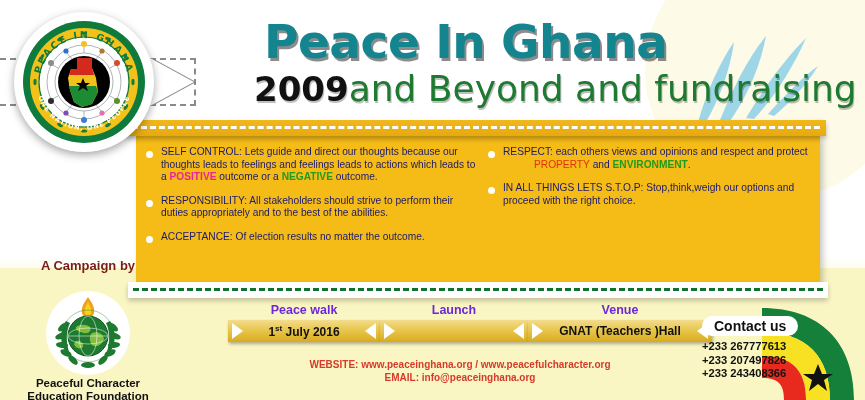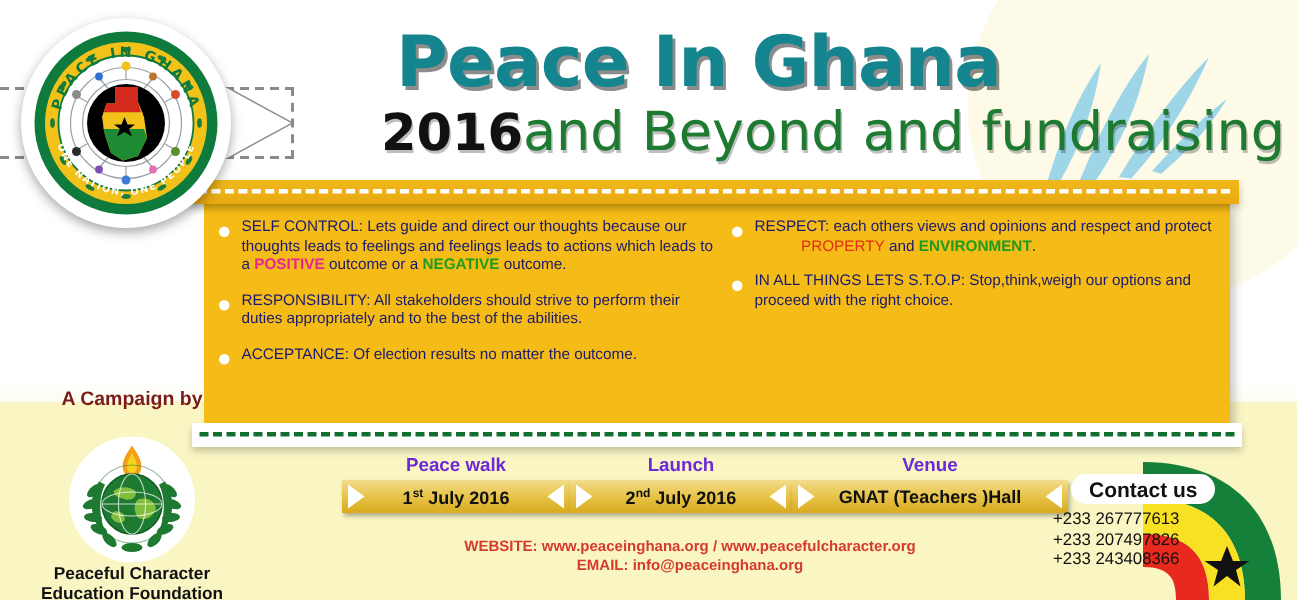--- a/index.html
+++ b/index.html
@@ -165,25 +165,25 @@
   .ev3{left:300px;width:184px;}
 
   
   .weblines{position:absolute;left:240px;top:358px;width:440px;text-align:center;z-index:5;}
   .webline{font-size:10px;font-weight:bold;color:#d63a2a;line-height:13px;}
 
   
   .contact{position:absolute;left:694px;top:308px;width:170px;height:92px;z-index:5;}
   .flag-swoosh{position:absolute;left:0;top:-10px;width:170px;height:102px;}
   .contact-pill{
-    position:absolute;left:20px;top:8px;padding:2px 12px;background:#ffffff;
+    position:absolute;left:8px;top:8px;padding:2px 12px;background:#ffffff;
     border-radius:12px;font-size:14px;font-weight:bold;color:#111111;
   }
   .contact-nums{position:absolute;left:8px;top:32px;}
-  .num{font-size:11.2px;font-weight:normal;color:#111111;line-height:13.5px;}
+  .num{font-size:11.2px;font-weight:bold;color:#111111;line-height:13.5px;}
 </style>
 </head>
 <body>
 
 <div id="banner">
 
   <div class="bg-top"></div>
   <div class="bg-bottom-soft"></div>
   <div class="bg-bottom"></div>
   <div class="bg-corner-glow"></div>
@@ -264,21 +264,21 @@
       <path d="M8,108 C18,74 30,48 44,28 C40,56 30,84 16,108 Z"></path>
       <path d="M30,106 C44,72 58,44 76,22 C70,54 56,84 40,107 Z"></path>
       <path d="M56,104 C74,74 94,46 116,24 C102,56 82,86 64,105 Z"></path>
       <path d="M78,100 C96,80 114,62 128,52 C116,72 98,90 84,102 Z"></path>
     </g>
   </svg>
 
   <div class="title-zone">
     <div class="title-main">Peace In Ghana</div>
     <div class="title-sub">
-      <span class="title-year">2016</span><span class="title-tail">and Beyond and fundraising</span>
+      <span class="title-year">2009</span><span class="title-tail">and Beyond and fundraising</span>
     </div>
   </div>
 
   <div class="panel-top-bar"></div>
 
   <div class="panel">
     <div class="col col-left" id="col-left">
         <div class="bullet-item">
           <div class="bullet-text"><span>SELF CONTROL: Lets guide and direct our thoughts because our thoughts leads to feelings and feelings leads to actions which leads to a </span><span class="hl-positive">POSITIVE</span><span> outcome or a </span><span class="hl-negative">NEGATIVE</span><span> outcome.</span></div>
         </div>
@@ -352,21 +352,20 @@
         <div class="ribbon">
           <span class="chev chev-l"></span>
           <span class="ribbon-text">1<span class="sup">st</span> July 2016</span>
           <span class="chev chev-r"></span>
         </div>
       </div>
       <div class="event ev2">
         <div class="event-label">Launch</div>
         <div class="ribbon">
           <span class="chev chev-l"></span>
-          <span class="ribbon-text">2<span class="sup">nd</span> July 2016</span>
           <span class="chev chev-r"></span>
         </div>
       </div>
       <div class="event ev3">
         <div class="event-label">Venue</div>
         <div class="ribbon">
           <span class="chev chev-l"></span>
           <span class="ribbon-text">GNAT (Teachers )Hall</span>
           <span class="chev chev-r"></span>
         </div>

